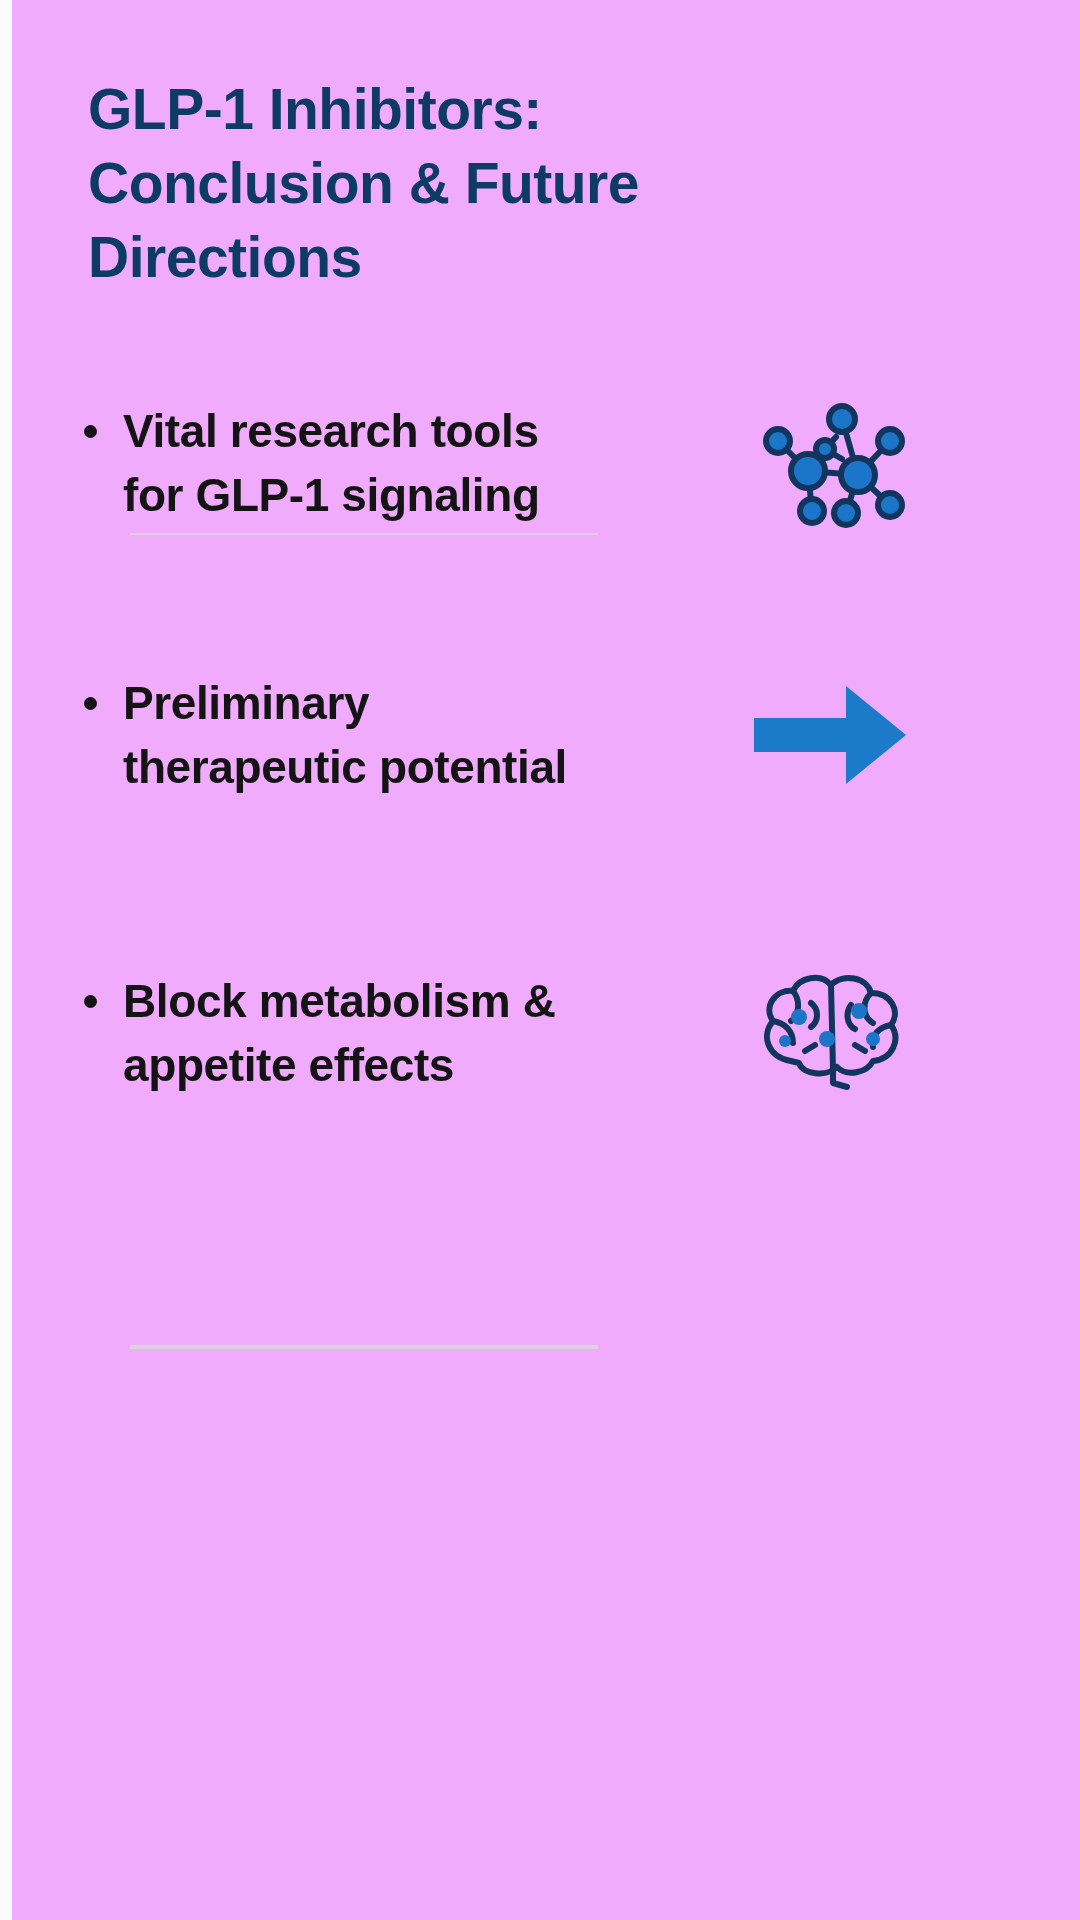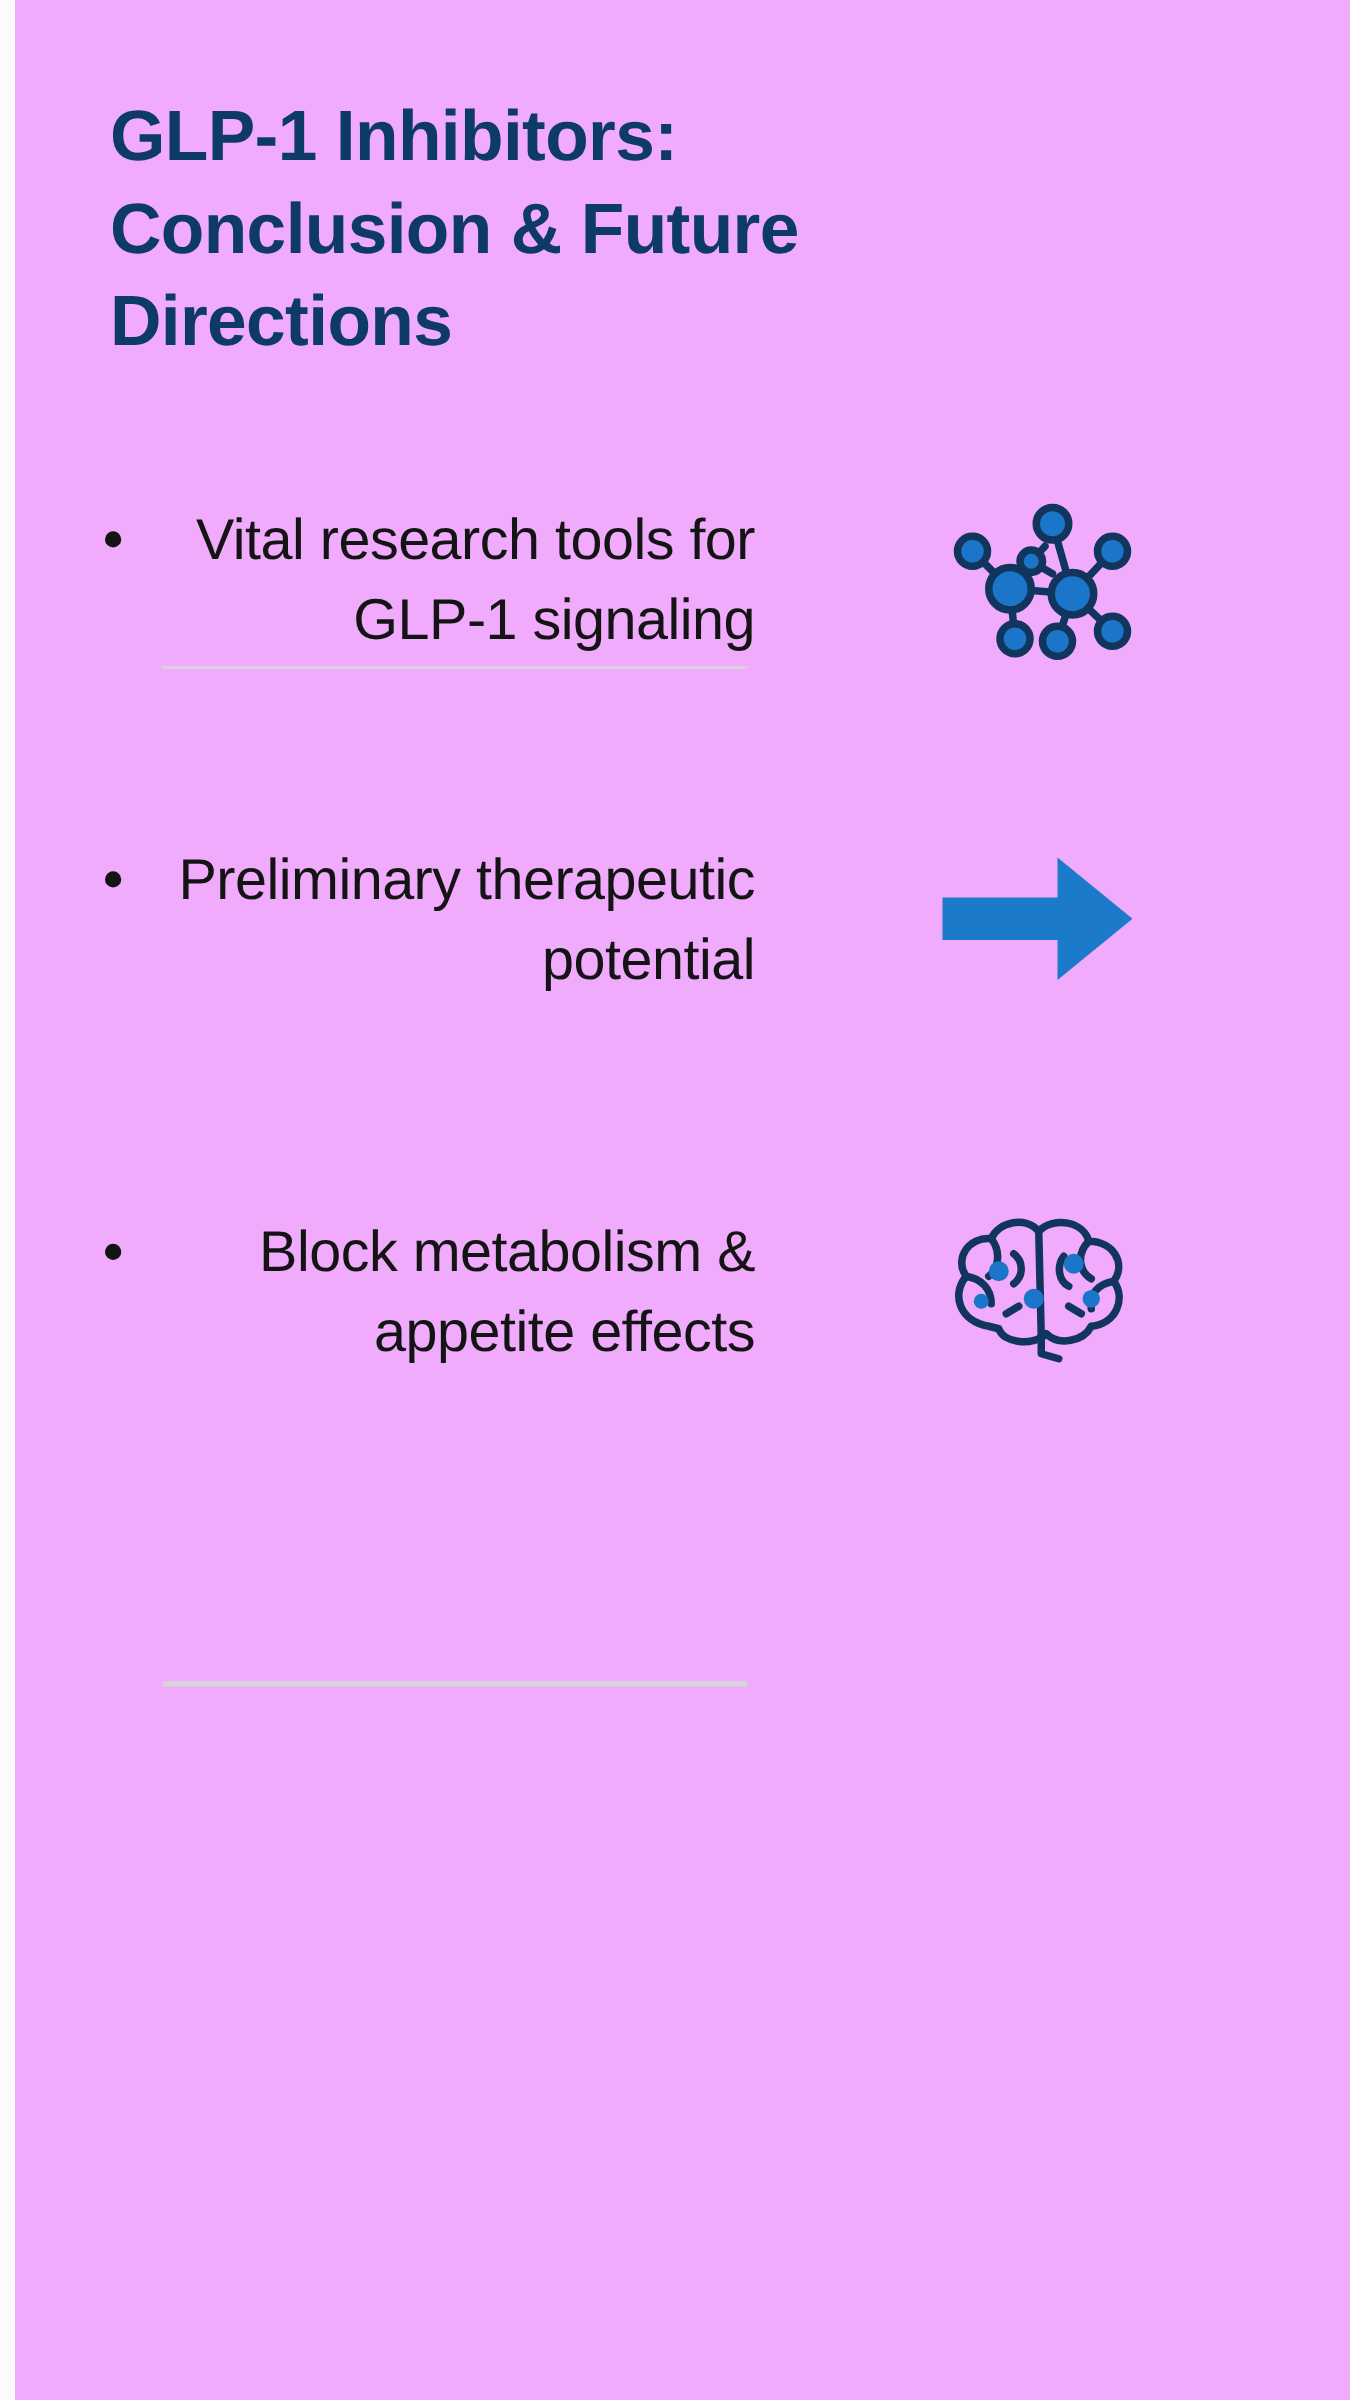--- a/index.html
+++ b/index.html
@@ -64,24 +64,23 @@
     width: 13px;
     height: 13px;
     border-radius: 50%;
     background: #141414;
     margin-top: 26px;
     margin-right: 26px;
   }
   .btext {
     font-size: 46px;
     line-height: 64px;
-    font-weight: normal;
+    font-weight: bold;
     letter-spacing: -0.4px;
     color: #141414;
-    text-align: right;
   }
   .icon-slot {
     flex: 1 1 auto;
     display: flex;
     align-items: center;
     justify-content: center;
     min-height: 150px;
   }
   .divider {
     position: absolute;

